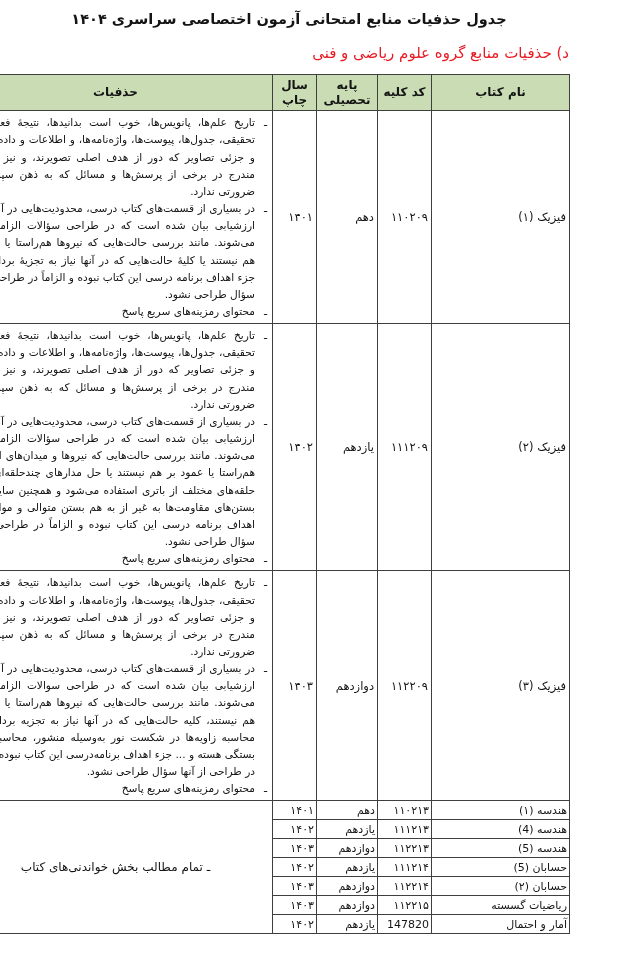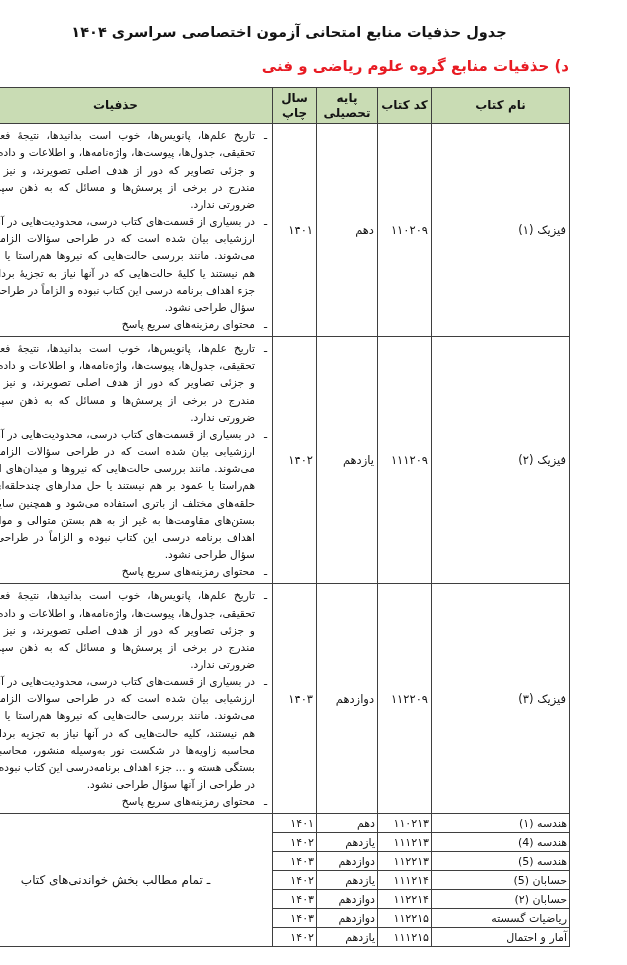--- a/index.html
+++ b/index.html
@@ -11,36 +11,36 @@
   * { box-sizing: border-box; }
   html, body { margin: 0; padding: 0; background: #ffffff; }
   body {
     font-family: "DejaVu Sans", sans-serif;
     color: var(--text);
   }
   .page {
     width: 578px;
     height: 965px;
     background: #ffffff;
-    padding-top: 22px;
+    padding-top: 9px;
     overflow: hidden;
     position: relative;
   }
   .doc-title {
     margin: 0;
     text-align: center;
     font-size: 14.5px;
     font-weight: bold;
     line-height: 1.4;
   }
   .section-heading {
     margin: 15px 9px 12px 12px;
     text-align: right;
     font-size: 15px;
-    font-weight: bold;
+    font-weight: normal;
     color: var(--heading_red);
   }
   table.deletions-table {
     width: 611px;
     margin: 0 8px;
     border-collapse: collapse;
     table-layout: fixed;
     border: 1.5px solid var(--border);
   }
   th, td {
@@ -102,21 +102,21 @@
     <colgroup>
       <col style="width:138px">
       <col style="width:54px">
       <col style="width:61px">
       <col style="width:44px">
       <col style="width:314px">
     </colgroup>
     <thead>
       <tr>
         <th>نام کتاب</th>
-        <th>کد کتاب</th>
+        <th>کد کلیه</th>
         <th>پایه تحصیلی</th>
         <th>سال چاپ</th>
         <th>حذفیات</th>
       </tr>
     </thead>
     <tbody>
 
       <tr class="row-detailed-1">
         <td class="center-cell">فیزیک (۱)</td>
         <td class="center-cell">۱۱۰۲۰۹</td>
@@ -221,21 +221,21 @@
 
       <tr class="row-simple">
         <td class="center-cell">ریاضیات گسسته</td>
         <td class="center-cell">۱۱۲۲۱۵</td>
         <td class="center-cell">دوازدهم</td>
         <td class="center-cell">۱۴۰۳</td>
       </tr>
 
       <tr class="row-simple">
         <td class="center-cell">آمار و احتمال</td>
-        <td class="center-cell">۱۱۱۲۱۵</td>
+        <td class="center-cell">147820</td>
         <td class="center-cell">یازدهم</td>
         <td class="center-cell">۱۴۰۲</td>
       </tr>
 
     </tbody>
   </table>
 
 </div>
 
 </body></html>

